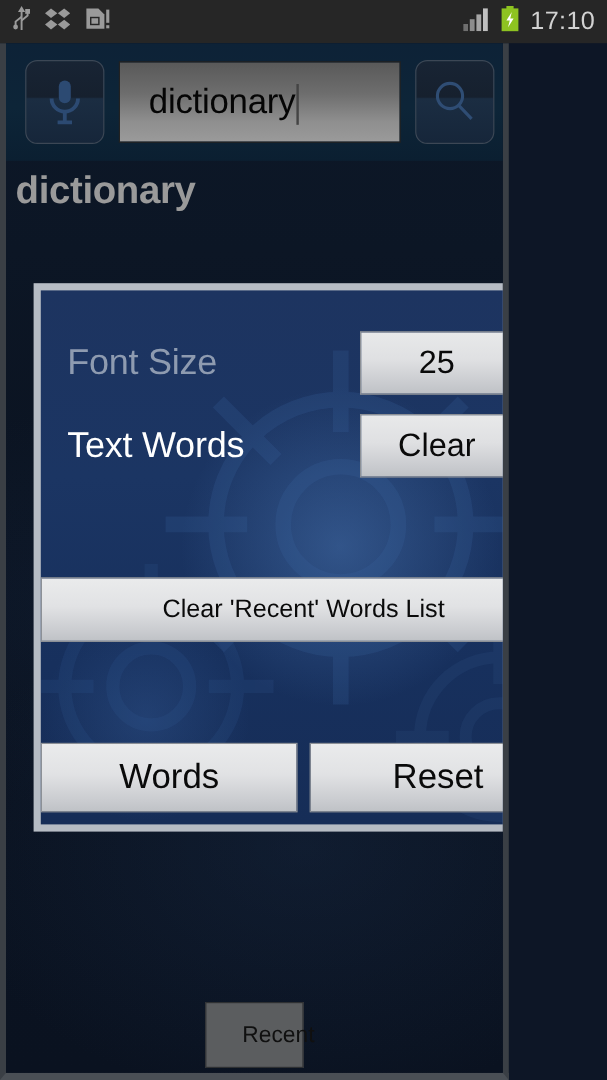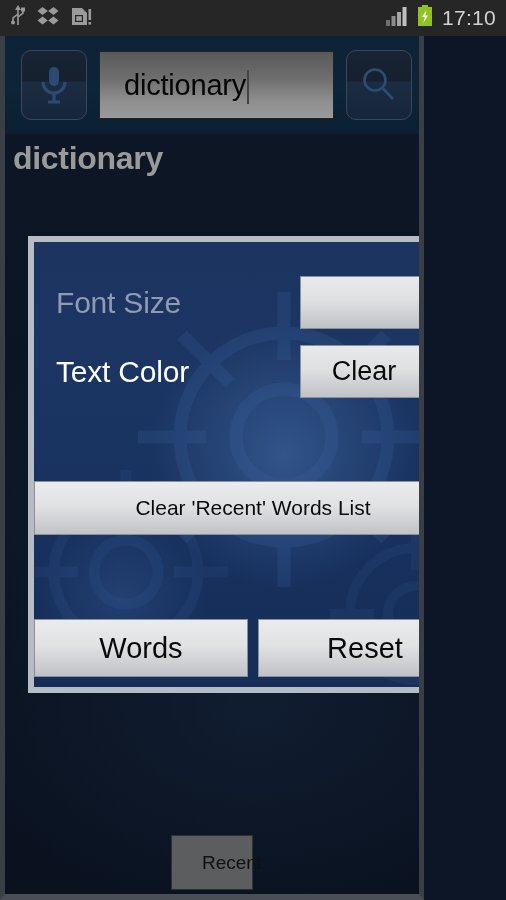--- a/index.html
+++ b/index.html
@@ -314,26 +314,27 @@
               <circle cx="382" cy="372" r="66"></circle>
               <circle cx="382" cy="372" r="28"></circle>
               <line x1="382" y1="280" x2="382" y2="328"></line>
               <line x1="296" y1="372" x2="340" y2="372"></line>
             </g>
           </svg>
 
           <div class="row" style="top:34px; height:53px;">
             <span class="row-label lbl-muted">Font Size</span>
             <div class="spinner">
+              <span class="spinner-val">25</span>
               <span class="caret-down"></span>
             </div>
           </div>
 
           <div class="row" style="top:103px; height:53px;">
-            <span class="row-label lbl-white">Text Color</span>
+            <span class="row-label lbl-white">Text Words</span>
             <div class="spinner">
               <span class="spinner-val">Clear</span>
               <span class="caret-down"></span>
             </div>
           </div>
 
           <div class="wide-btn" style="top:239px;">Clear 'Recent' Words List</div>
 
           <div class="btnrow" style="top:377px;">
             <div class="half-btn">Words</div>

